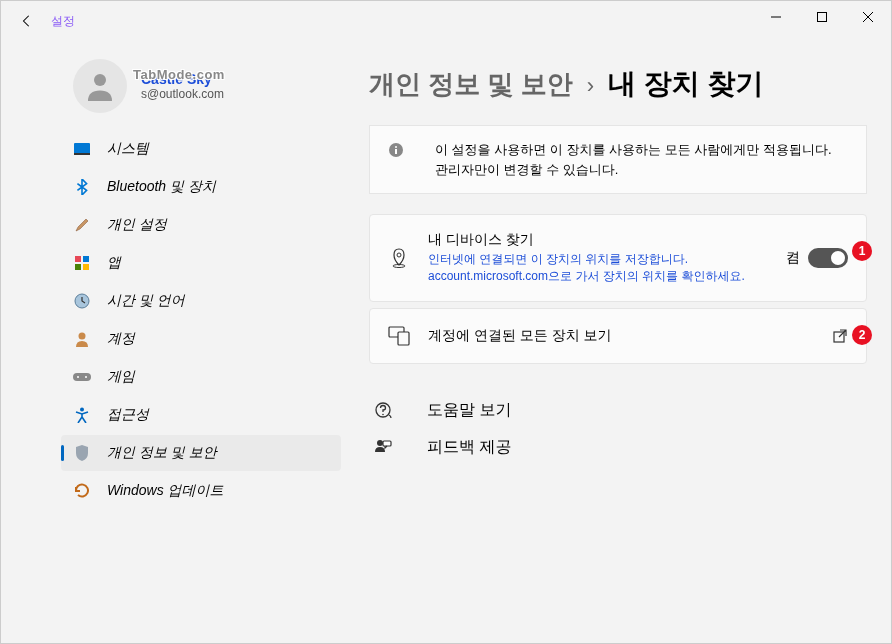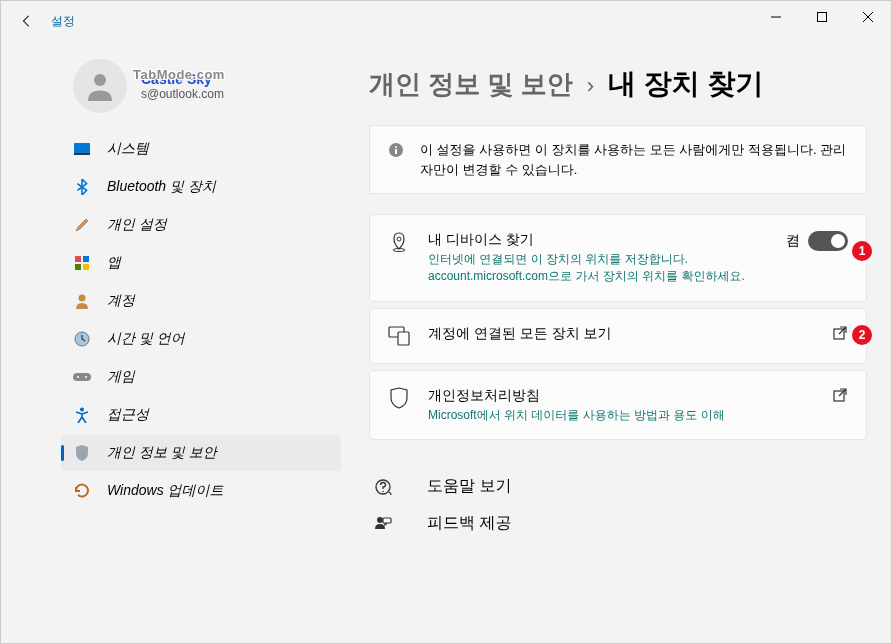--- a/index.html
+++ b/index.html
@@ -19,21 +19,21 @@
       padding-left: 14px;
       background: #f3f3f3;
       position: relative;
     }
     .back-btn {
       width: 24px; height: 24px;
       display: flex; align-items: center; justify-content: center;
       cursor: pointer;
       margin-right: 12px;
     }
-    .titlebar-title { font-size: 12px; color: #0369a1; }
+    .titlebar-title { font-size: 12px; color: #8b5cf6; }
     .window-controls {
       position: absolute; right: 0; top: 0;
       display: flex;
     }
     .win-btn {
       width: 46px; height: 32px;
       display: flex; align-items: center; justify-content: center;
       cursor: pointer;
     }
     .container {
@@ -133,50 +133,50 @@
     }
     .bc-parent { font-size: 26px; font-weight: 600; color: #666; }
     .bc-sep { font-size: 22px; color: #666; }
     .bc-current { font-size: 28px; font-weight: 600; color: #000; }
     .info-banner {
       background: #fbfbfb;
       border: 1px solid #e5e5e5;
       border-radius: 0;
       padding: 14px 18px;
       display: flex;
-      gap: 16px;
+      gap: 31px;
       margin-bottom: 20px;
       font-size: 13px;
       line-height: 1.5;
     }
     .info-icon {
       width: 16px; height: 16px;
       flex-shrink: 0;
       margin-top: 2px;
     }
     .card {
       background: #fbfbfb;
       border: 1px solid #e5e5e5;
       border-radius: 4px;
       padding: 16px 18px;
       display: flex;
-      align-items: flex-start;
+      align-items: center;
       gap: 18px;
       margin-bottom: 6px;
       position: relative;
       cursor: pointer;
     }
     .card-icon {
       width: 22px; height: 22px;
       flex-shrink: 0;
       display: flex; align-items: center; justify-content: center;
     }
     .card-body { flex: 1; }
     .card-title { font-size: 14px; color: #000; }
-    .card-desc { font-size: 12px; color: #0f766e; line-height: 1.4; margin-top: 2px; }
+    .card-desc { font-size: 12px; color: #1d4ed8; line-height: 1.4; margin-top: 2px; }
     .card-right {
       display: flex;
       align-items: center;
       gap: 8px;
     }
     .toggle-label { font-size: 14px; }
     .toggle {
       width: 40px; height: 20px;
       border-radius: 10px;
       background: #555;
@@ -300,35 +300,35 @@
               <rect x="0" y="0" width="6" height="6" fill="#e74856"></rect>
               <rect x="8" y="0" width="6" height="6" fill="#0078d4"></rect>
               <rect x="0" y="8" width="6" height="6" fill="#498205"></rect>
               <rect x="8" y="8" width="6" height="6" fill="#ffb900"></rect>
             </svg>
           </span>
         <span>앱</span>
       </li>
       <li class="nav-item">
         <span class="nav-icon">
+            <svg width="16" height="16" viewBox="0 0 16 16">
+              <circle cx="8" cy="8" r="7" stroke="#5b7e9a" fill="#a8c5dc" stroke-width="1"></circle>
+              <path d="M8 4 L8 8 L11 10" stroke="#333" fill="none" stroke-width="1.2"></path>
+            </svg>
+          </span>
+        <span>시간 및 언어</span>
+      </li>
+      <li class="nav-item">
+        <span class="nav-icon">
             <svg width="14" height="16" viewBox="0 0 14 16">
               <circle cx="7" cy="5" r="3.5" fill="#ca8a4a"></circle>
               <path d="M1 16 Q1 10 7 10 Q13 10 13 16 Z" fill="#ca8a4a"></path>
             </svg>
           </span>
         <span>계정</span>
-      </li>
-      <li class="nav-item">
-        <span class="nav-icon">
-            <svg width="16" height="16" viewBox="0 0 16 16">
-              <circle cx="8" cy="8" r="7" stroke="#5b7e9a" fill="#a8c5dc" stroke-width="1"></circle>
-              <path d="M8 4 L8 8 L11 10" stroke="#333" fill="none" stroke-width="1.2"></path>
-            </svg>
-          </span>
-        <span>시간 및 언어</span>
       </li>
       <li class="nav-item">
         <span class="nav-icon">
             <svg width="18" height="12" viewBox="0 0 18 12">
               <rect x="0" y="2" width="18" height="8" rx="4" fill="#888"></rect>
               <circle cx="5" cy="6" r="1" fill="#fff"></circle>
               <circle cx="13" cy="6" r="1" fill="#fff"></circle>
             </svg>
           </span>
         <span>게임</span>
@@ -415,39 +415,20 @@
         <span class="link-icon">
           <svg width="16" height="16" viewBox="0 0 16 16">
               <rect x="2" y="4" width="10" height="10" stroke="#333" fill="none" stroke-width="1.2"></rect>
               <path d="M8 2 L14 2 L14 8 M14 2 L7 9" stroke="#333" fill="none" stroke-width="1.2"></path>
             </svg>
         </span>
       </div>
       <span class="badge" style="right:-6px; top:16px;">2</span>
     </div>
 
-    <div class="card">
-      <span class="card-icon">
-        <svg width="20" height="22" viewBox="0 0 20 22">
-            <path d="M10 1 L18 3 L18 11 Q18 18 10 21 Q2 18 2 11 L2 3 Z" stroke="#333" fill="none" stroke-width="1.2"></path>
-          </svg>
-      </span>
-      <div class="card-body">
-        <div class="card-title">개인정보처리방침</div>
-        <div class="card-desc">Microsoft에서 위치 데이터를 사용하는 방법과 용도 이해</div>
-      </div>
-      <div class="card-right">
-        <span class="link-icon">
-          <svg width="16" height="16" viewBox="0 0 16 16">
-              <rect x="2" y="4" width="10" height="10" stroke="#333" fill="none" stroke-width="1.2"></rect>
-              <path d="M8 2 L14 2 L14 8 M14 2 L7 9" stroke="#333" fill="none" stroke-width="1.2"></path>
-            </svg>
-        </span>
-      </div>
-    </div>
 
     <div class="help-section">
       <div class="help-item">
         <span class="help-icon">
           <svg width="18" height="18" viewBox="0 0 18 18">
               <circle cx="9" cy="9" r="7" stroke="#333" fill="none" stroke-width="1.3"></circle>
               <path d="M6.5 7 Q6.5 4.5 9 4.5 Q11.5 4.5 11.5 7 Q11.5 9 9 9 L9 11" stroke="#333" fill="none" stroke-width="1.3"></path>
               <circle cx="9" cy="13.5" r="0.8" fill="#333"></circle>
               <path d="M15 14 Q17 15 17 17" stroke="#333" fill="none" stroke-width="1.3"></path>
             </svg>

